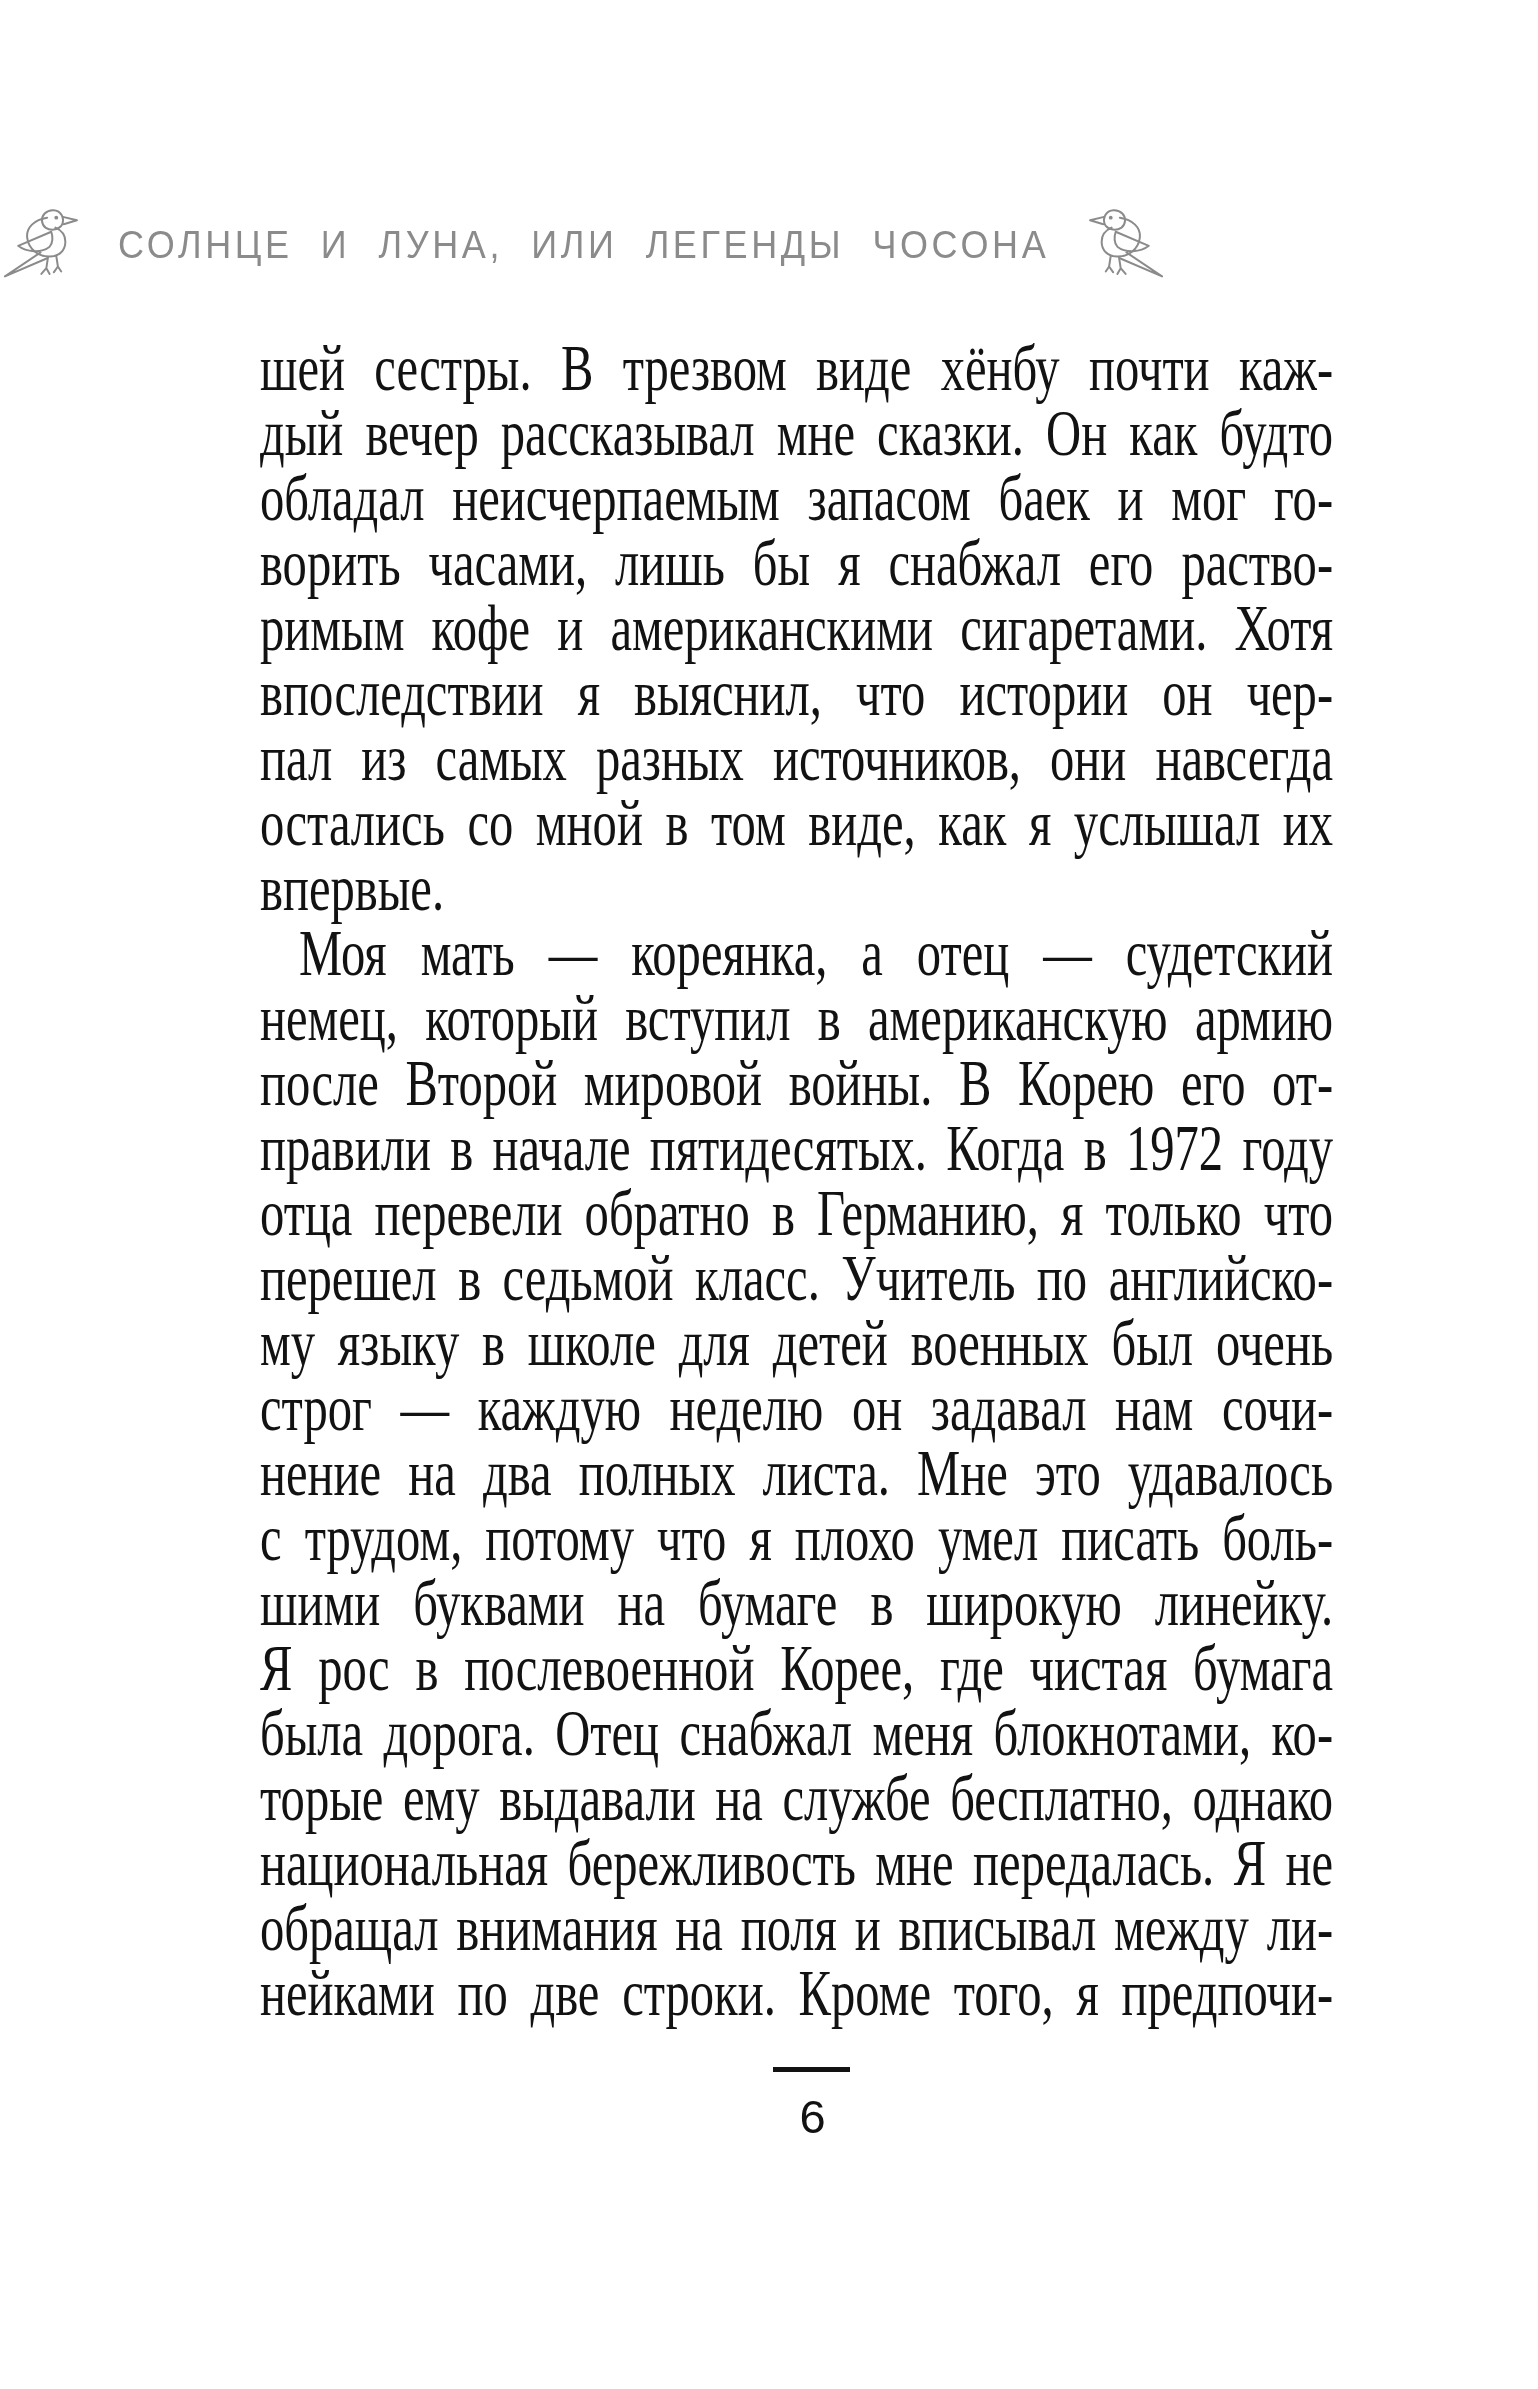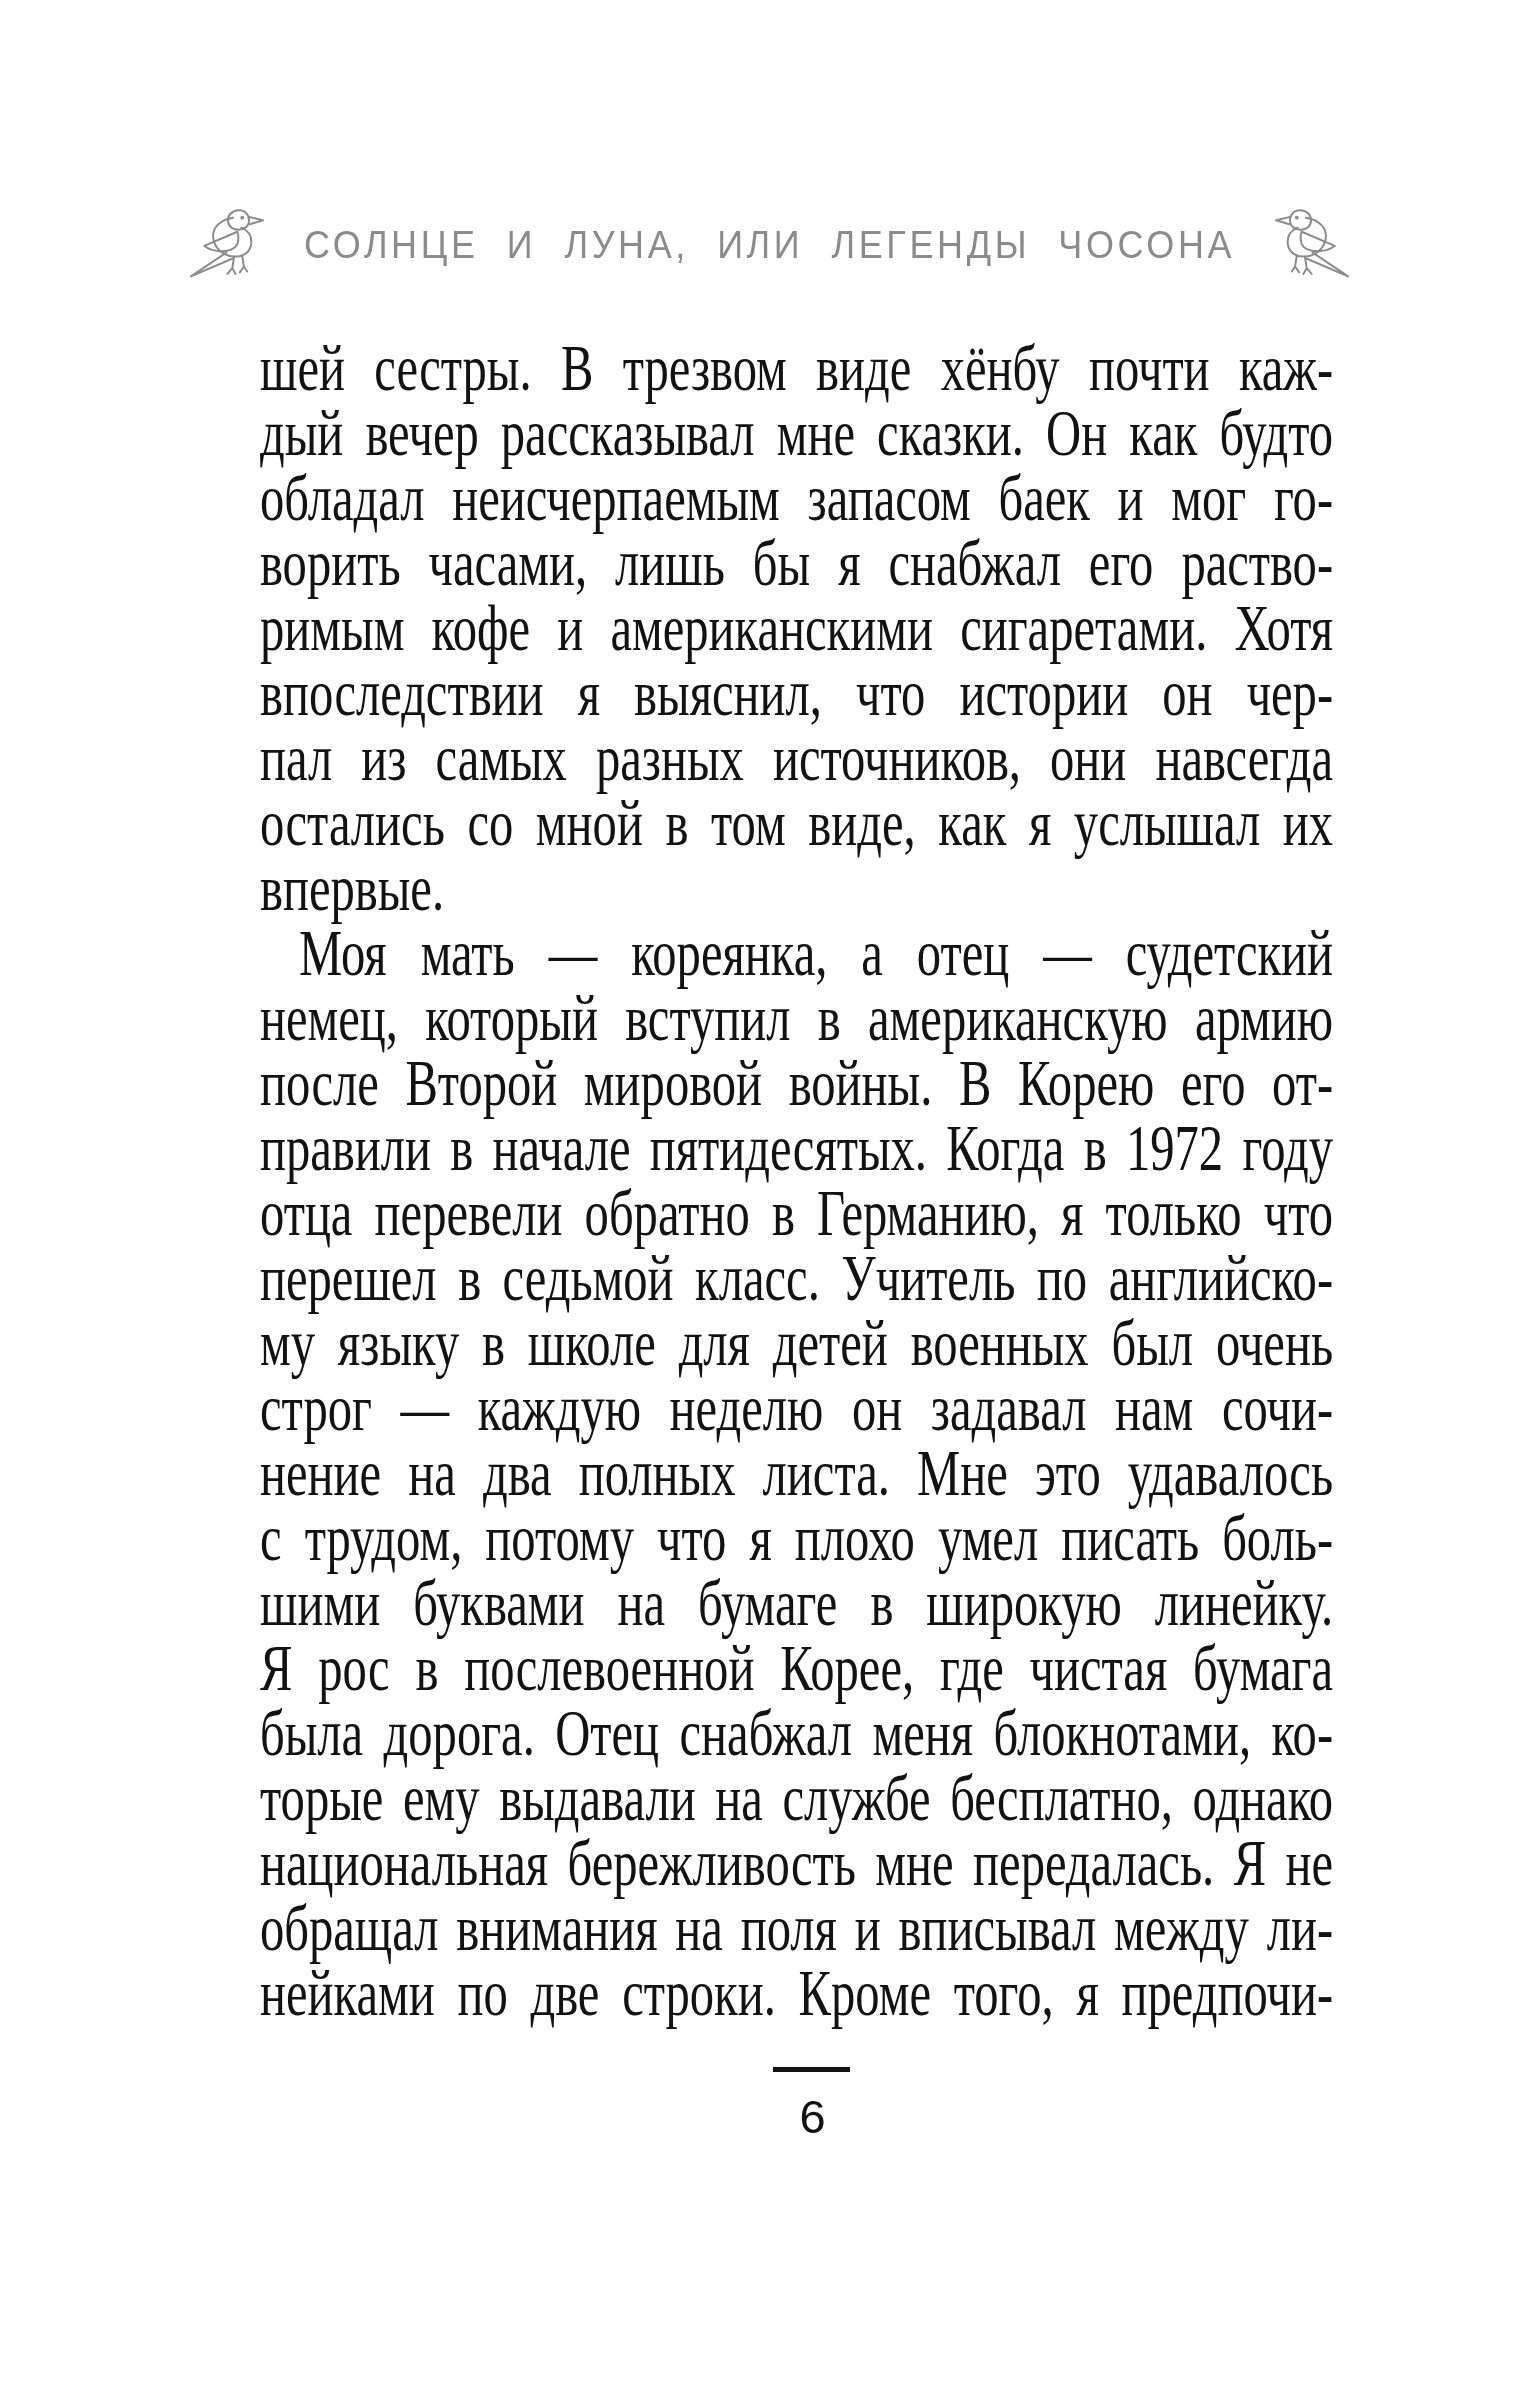--- a/index.html
+++ b/index.html
@@ -12,21 +12,21 @@
     font-family: "Liberation Serif", serif;
   }
 
   
   .running-header {
     position: absolute;
     top: 206px;
     left: 0;
     width: 100%;
     display: flex;
-    justify-content: center;
+    justify-content: flex-start;
     align-items: center;
     gap: 27px;
   }
   .header-title {
     font-family: "Liberation Sans", sans-serif;
     font-size: 36px;
     font-weight: 400;
     letter-spacing: 3.6px;
     word-spacing: 14.6px;
     color: #8b8b8b;

